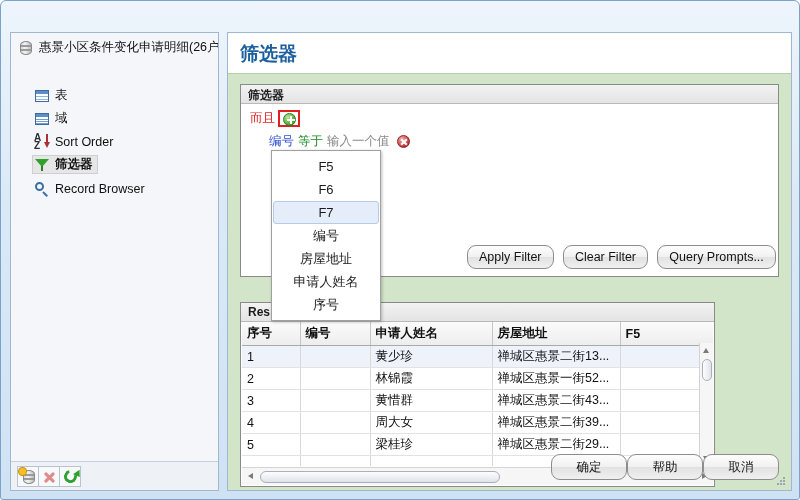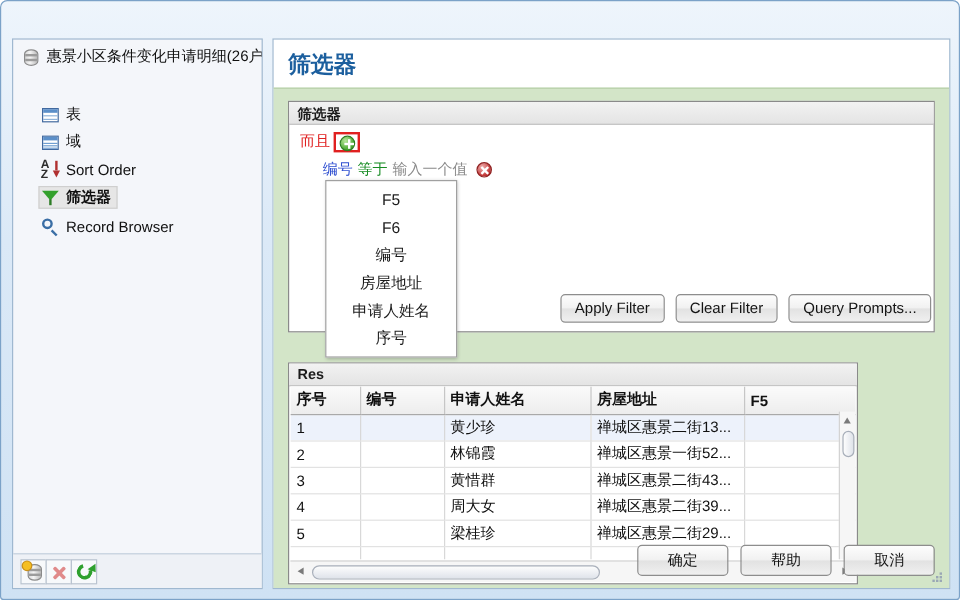--- a/index.html
+++ b/index.html
@@ -249,21 +249,21 @@
   }
   #dropdown .dd-item.hl {
     background: #e4edf9; border: 1px solid #b6cbe6; border-radius: 3px;
     height: 23px; line-height: 21px; margin: 0 1px;
   }
 
   
   .btnrow { position: absolute; left: 0; top: 0; }
   .winbtn {
     background: linear-gradient(to bottom, #fdfdfd 0%, #f1f1f1 48%, #e2e2e2 52%, #f0f0f0 100%);
-    border: 1px solid #8d8d8d; border-radius: 4px;
+    border: 1px solid #8d8d8d; border-radius: 9px;
     font-size: 12.5px; color: #141414;
     height: 24px; padding: 0 11px; cursor: pointer;
     font-family: "Liberation Sans", "DejaVu Sans", sans-serif;
   }
 
   
   #resultsbox {
     position: absolute; left: 12px; top: 228px; width: 475px; height: 185px;
     background: #ffffff; border: 1px solid #8a8a8a;
   }
@@ -316,21 +316,21 @@
   }
   .hsb .lf, .hsb .rt { position: absolute; top: 2px; width: 13px; height: 13px; }
   .hsb .lf { left: 2px; } .hsb .rt { right: 2px; }
   .hsb .thumb {
     position: absolute; left: 18px; top: 3px; width: 240px; height: 12px;
     background: linear-gradient(to bottom, #fdfdfd, #dfe3ea);
     border: 1px solid #a8afba; border-radius: 6px;
   }
 
   
-  #dlgbtns { position: absolute; right: 12px; bottom: 10px; display: flex; gap: 10px; }
+  #dlgbtns { position: absolute; right: 12px; bottom: 10px; display: flex; }
   #dlgbtns .winbtn { width: 76px; height: 26px; padding: 0; }
   #resizegrip { position: absolute; right: 4px; bottom: 3px; width: 12px; height: 12px; }
   #resizegrip i {
     position: absolute; width: 2px; height: 2px; background: #9aa7b5;
   }
 </style>
 </head>
 <body>
 
 <div id="window">
@@ -552,19 +552,20 @@
         <i style="left:2px;top:8px"></i>
           <i style="left:5px;top:5px"></i>
           <i style="left:8px;top:2px"></i>
       </div>
     </div>
   </div>
 
   <div id="dropdown">
     <div class="dd-item">F5</div>
     <div class="dd-item">F6</div>
+    <div class="dd-item hl">F7</div>
     <div class="dd-item">编号</div>
     <div class="dd-item">房屋地址</div>
     <div class="dd-item">申请人姓名</div>
     <div class="dd-item">序号</div>
   </div>
 
 </div>
 
 </body></html>

